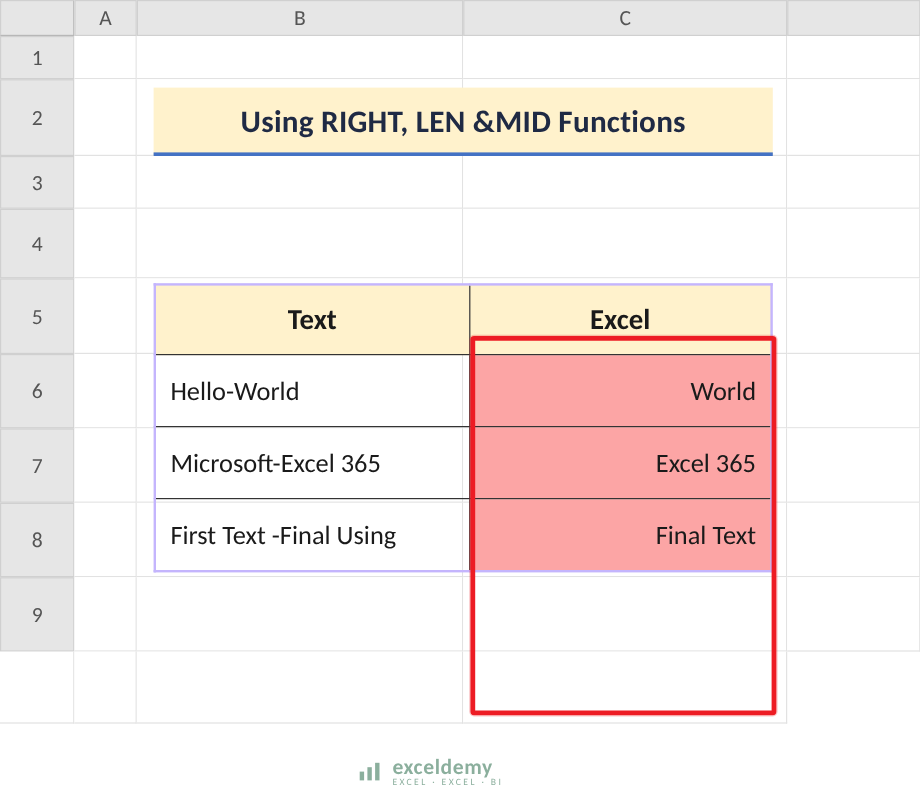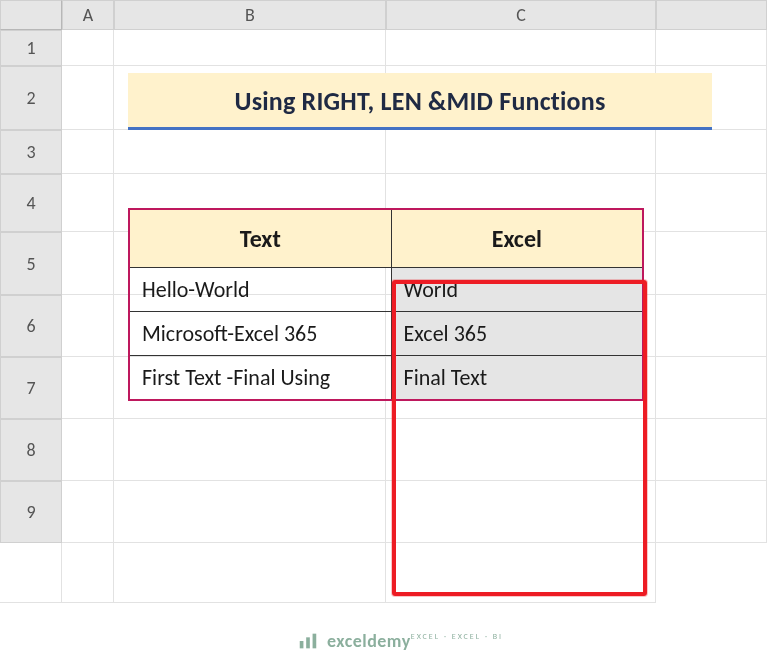--- a/index.html
+++ b/index.html
@@ -25,70 +25,70 @@
     display: flex; align-items: center; justify-content: center;
     user-select: none;
   }
   .corner { border-right: 1px solid #b7b7b7; border-bottom: 1px solid #b7b7b7; }
   .rowhead { justify-content: center; }
   .cell {
     border-right: 1px solid #e2e2e2;
     border-bottom: 1px solid #e2e2e2;
     background: #fff;
   }
-  .title-wrap { position: absolute; left: 128px; top: 73px; width: 584px; }
+  .title-wrap { position: absolute; left: 128px; top: 73px; width: 516px; }
   .title {
     background: #FFF2CC;
     color: #1F2A44;
     font-weight: 700;
     font-size: 26px;
     padding: 12px 6px 10px 6px;
     text-align: center;
     border-bottom: 3px solid #4472C4;
     letter-spacing: 0.2px;
   }
-  .tbl { position: absolute; left: 128px; top: 208px; width: 516px; border: 2px solid #be185d; border-collapse: collapse; }
+  .tbl { position: absolute; left: 128px; top: 236px; width: 516px; border: 2px solid #c4b5fd; border-collapse: collapse; }
   .tbl th {
     background: #FFF2CC;
     font-weight: 700;
     font-size: 24px;
     color: #1a1a1a;
     padding: 14px 10px;
     border: 1.5px solid #333;
     text-align: center;
   }
   .tbl td {
     font-size: 22px;
     color: #1a1a1a;
     padding: 0 12px;
     border: 1.5px solid #333;
-    height: 44px;
+    height: 60px;
     vertical-align: middle;
   }
   .tbl td.col-text { text-align: left; }
-  .tbl td.col-res  { text-align: left; background: #e5e5e5; margin-top: 20px; }
+  .tbl td.col-res  { text-align: right; background: #fca5a5; margin-top: 20px; }
   .sel-box {
     position: absolute;
     left: 392px; top: 280px;
     width: 255px; height: 316px;
     border: 4px solid #ED1C24;
     border-radius: 3px;
     pointer-events: none;
     box-shadow: 0 0 0 1px rgba(237,28,36,0.25);
   }
   .watermark {
     position: absolute;
     left: 297px; top: 630px;
     display: flex; align-items: center; gap: 8px;
     opacity: 0.55;
     color: #2E6E4E;
     font-size: 14px;
   }
   .watermark svg { width: 22px; height: 22px; }
-  .wm-txt { display: flex; flex-direction: row; line-height: 1; }
+  .wm-txt { display: flex; flex-direction: column; line-height: 1; }
   .wm-txt .t1 { font-weight: 700; font-size: 18px; color: #2E6E4E; letter-spacing: 0.5px; }
   .wm-txt .t2 { font-size: 8px; letter-spacing: 2px; color: #2E6E4E; }
 </style>
 </head>
 <body>
 
 <div class="grid">
 
   <div class="corner"></div>
   <div class="colhead">A</div>

